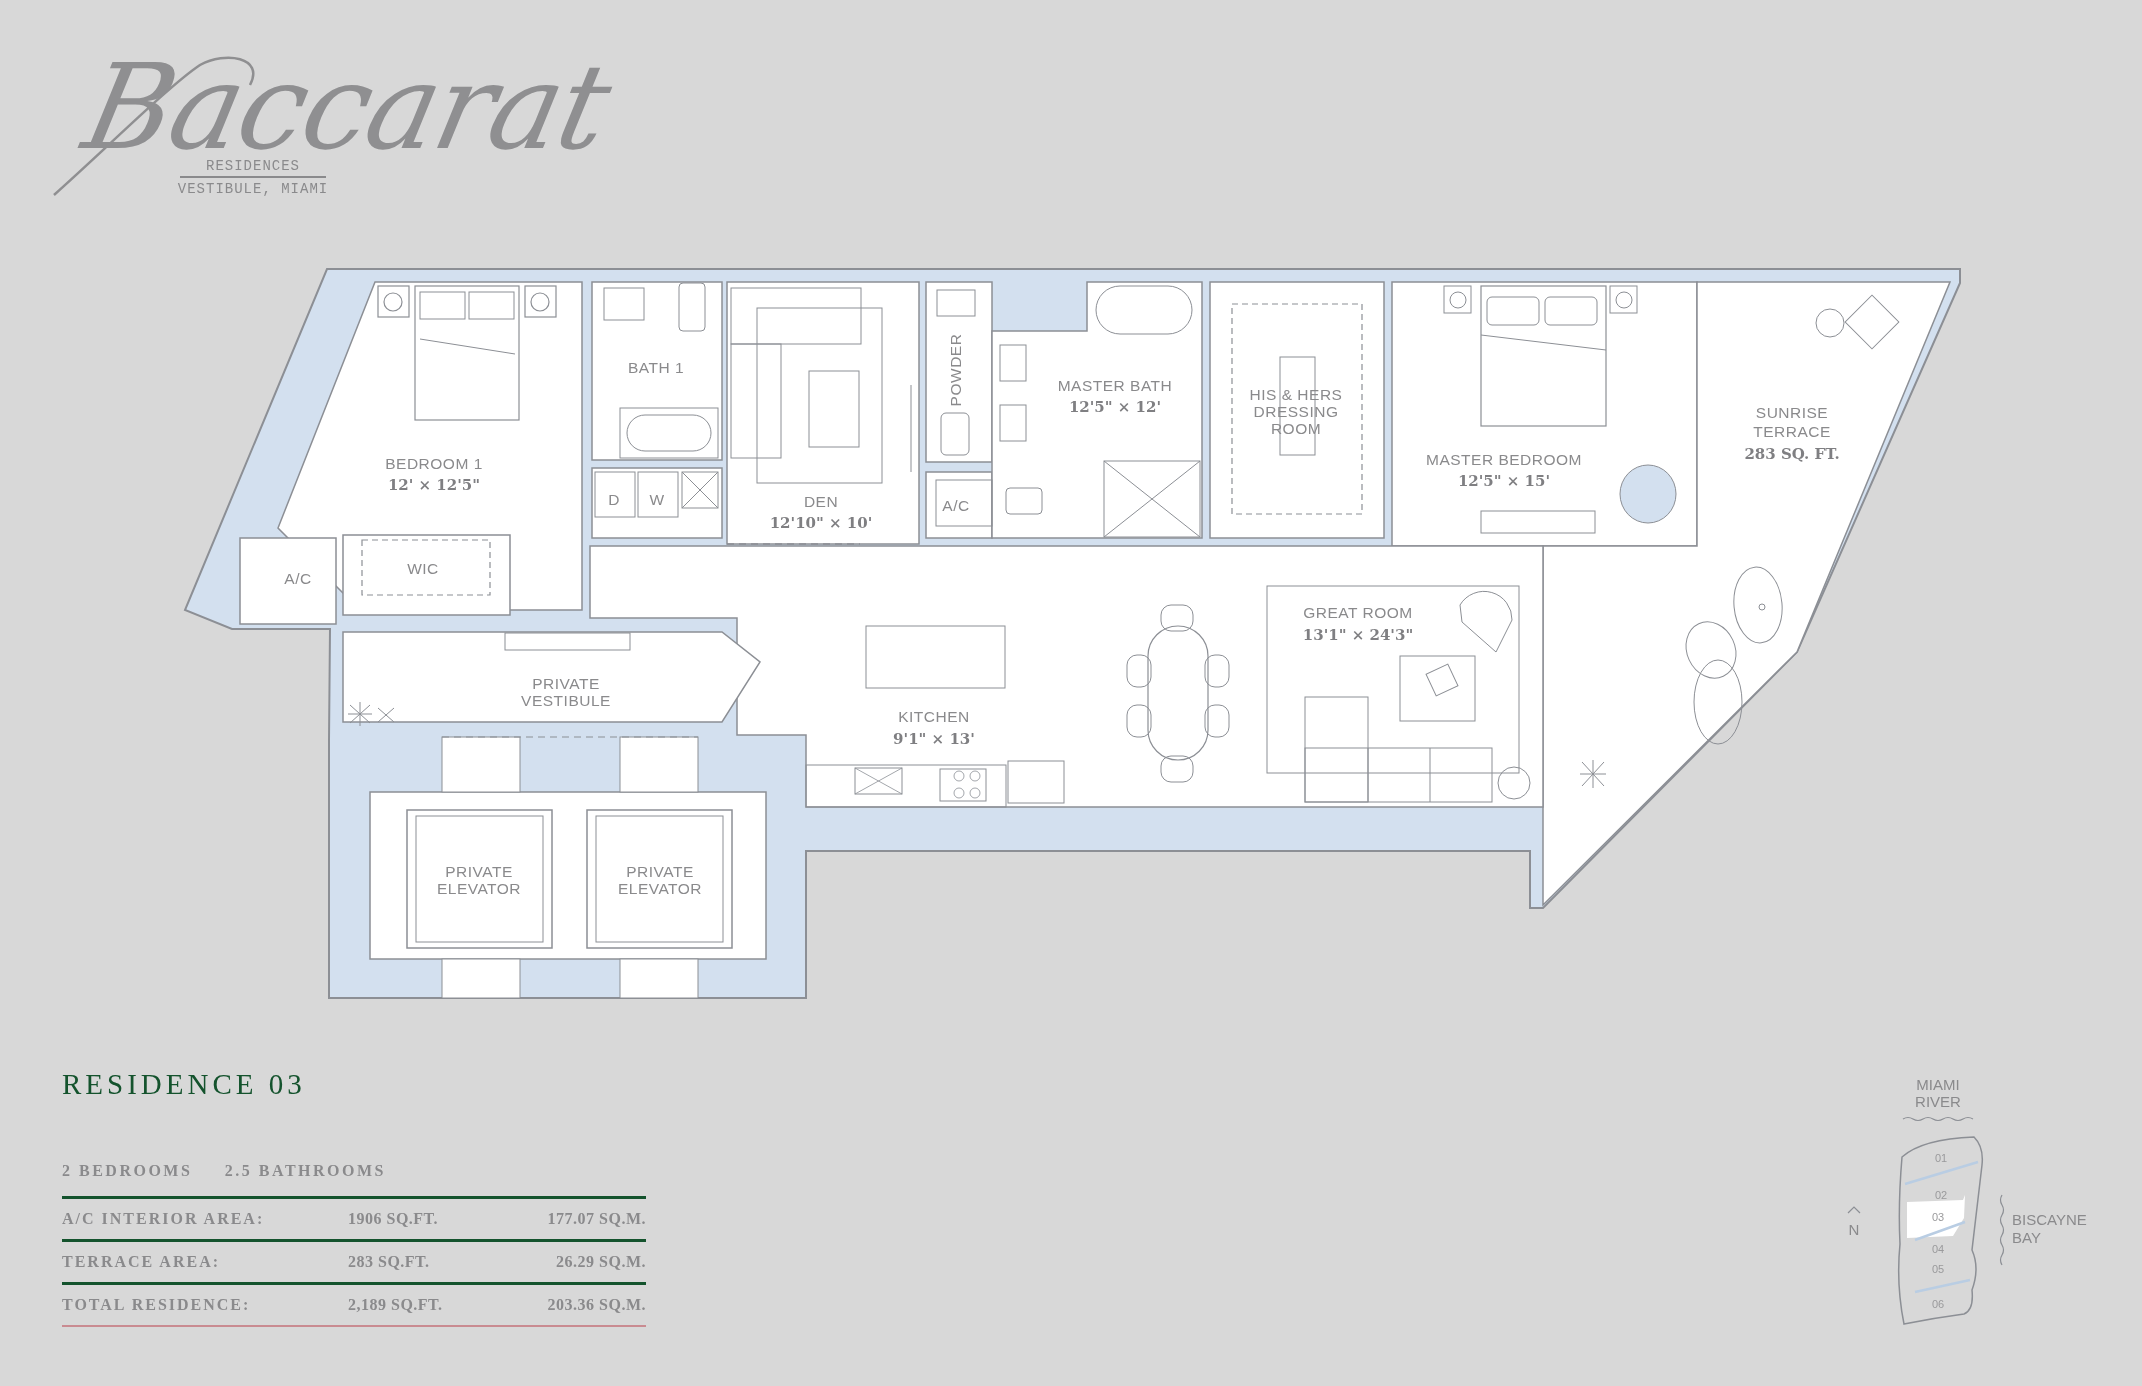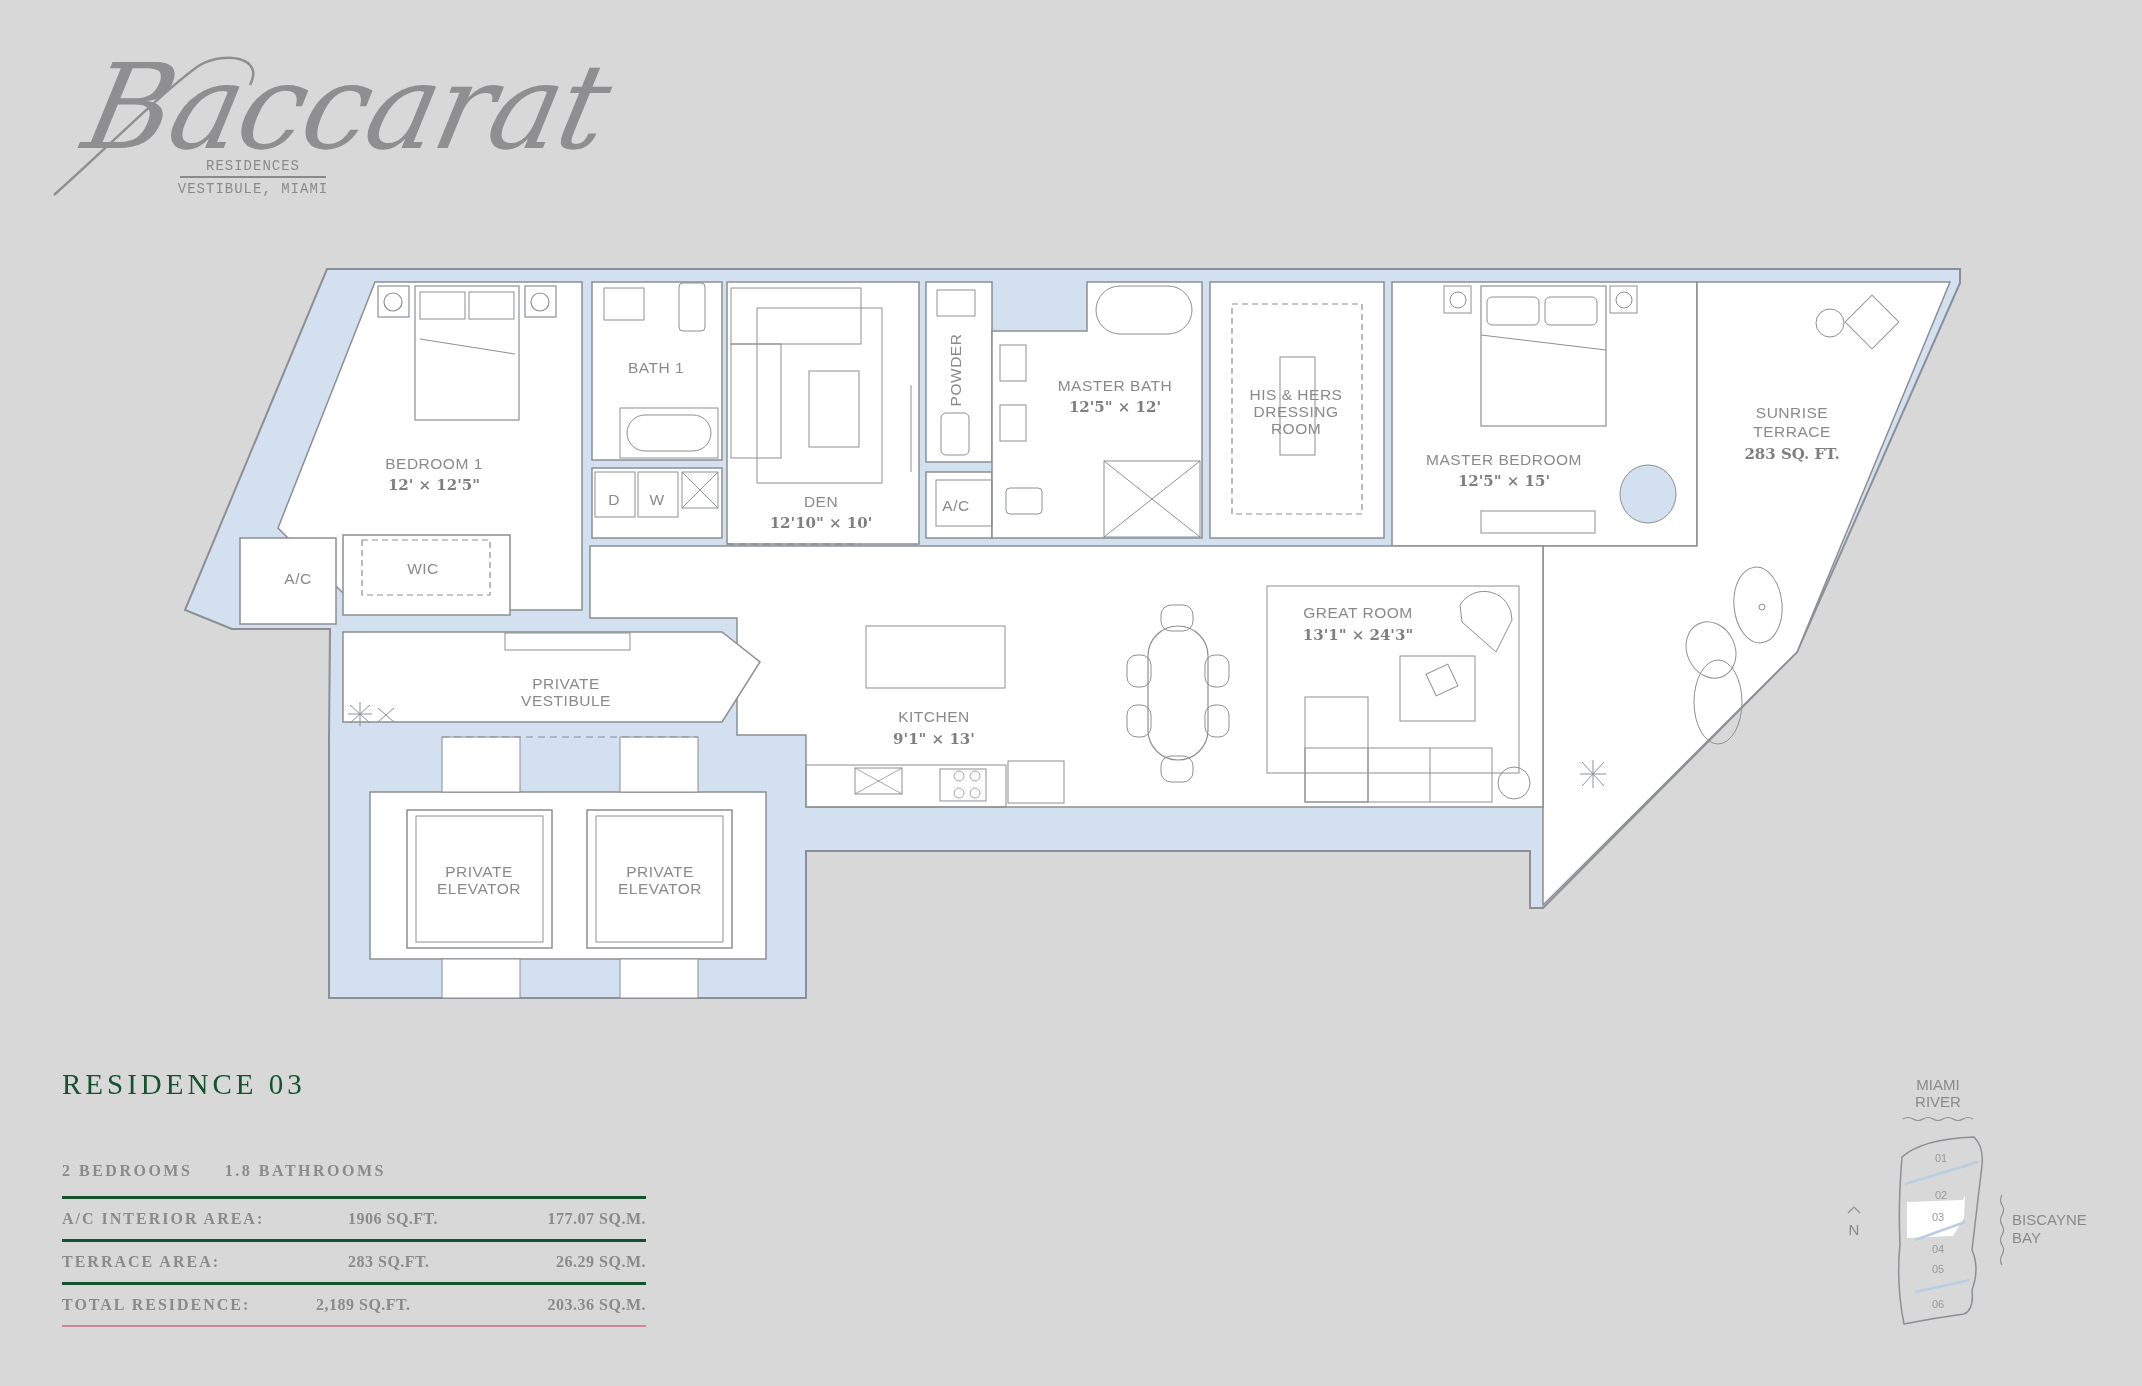--- a/index.html
+++ b/index.html
@@ -8,21 +8,21 @@
   .abs { position:absolute; }
   .logo-script { left:88px; top:38px; font-family:"DejaVu Serif", serif; font-style:italic; font-size:118px;
                  color:#8f8f91; letter-spacing:-2px; transform:skewX(-12deg); }
   .logo-sub { font-family:Liberation Mono, monospace; font-size:14px; letter-spacing:1px; color:#8a8a8c; text-align:center; width:160px; }
   .logo-line { left:180px; top:176px; width:146px; height:2px; background:#8a8a8c; }
   .res-title { left:62px; top:1068px; font-family:"Liberation Serif", serif; font-size:29px; letter-spacing:4px; color:#14532d; }
   .stats { left:62px; top:1162px; width:584px; font-family:"Liberation Serif", serif; font-weight:bold; color:#8a8a8c; }
   .stats .summary { font-size:16px; letter-spacing:2.5px; height:34px; }
   .stats .summary span { margin-right:26px; }
   .stats .row { display:flex; height:40px; align-items:center; border-top:3px solid #14532d; font-size:16px; letter-spacing:2px; }
-  .stats .row:last-child { border-bottom:2px solid #c98b91;gap:32px; }
+  .stats .row:last-child { border-bottom:2px solid #c98b91; }
   .stats .lbl { flex:1; }
   .stats .ft { width:140px; text-align:left; letter-spacing:0.5px; }
   .stats .m { width:158px; text-align:right; letter-spacing:0.5px; }
   .plan { left:0; top:0; }
   .rl { font-family:"Liberation Sans", sans-serif; font-size:15.5px; fill:#8a8a8c; letter-spacing:0.5px; }
   .rd { font-family:"DejaVu Serif", serif; font-size:15px; fill:#7f7f82; font-weight:bold; }
   .kp { font-family:"Liberation Sans", sans-serif; font-size:15px; fill:#8a8a8c; }
   .kpn { font-family:"Liberation Sans", sans-serif; font-size:11px; fill:#9a9a9c; }
 </style>
 </head>
@@ -243,21 +243,21 @@
       <text x="1938" y="1308">06</text>
     </g>
   </g>
 </svg>
 
 <div class="abs res-title">RESIDENCE 03</div>
 
 <div class="abs stats">
   <div class="summary">
     <span>2 BEDROOMS</span>
-    <span>1.8 BATHROOMS</span>
+    <span>2.5 BATHROOMS</span>
   </div>
   <div class="row">
     <span class="lbl">A/C INTERIOR AREA:</span>
     <span class="ft">1906 SQ.FT.</span>
     <span class="m">177.07 SQ.M.</span>
   </div>
   <div class="row">
     <span class="lbl">TERRACE AREA:</span>
     <span class="ft">283 SQ.FT.</span>
     <span class="m">26.29 SQ.M.</span>

